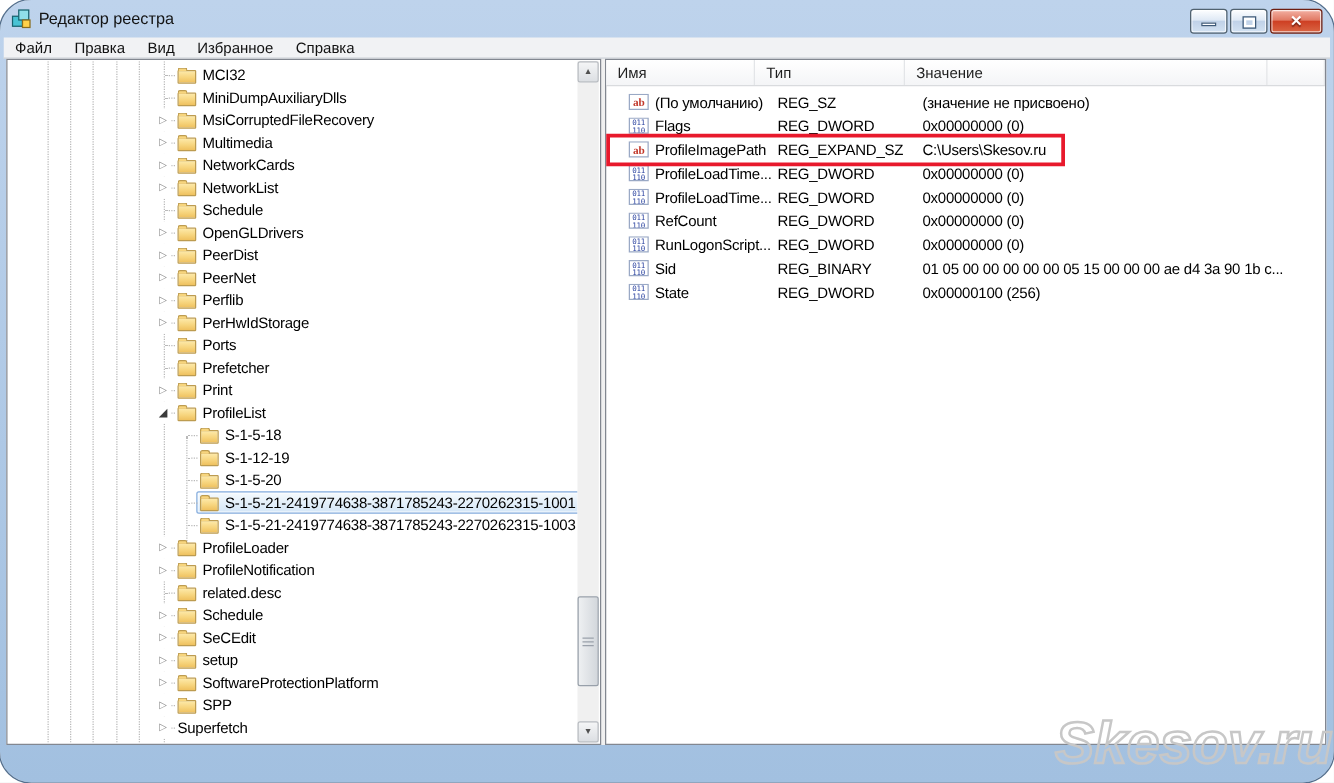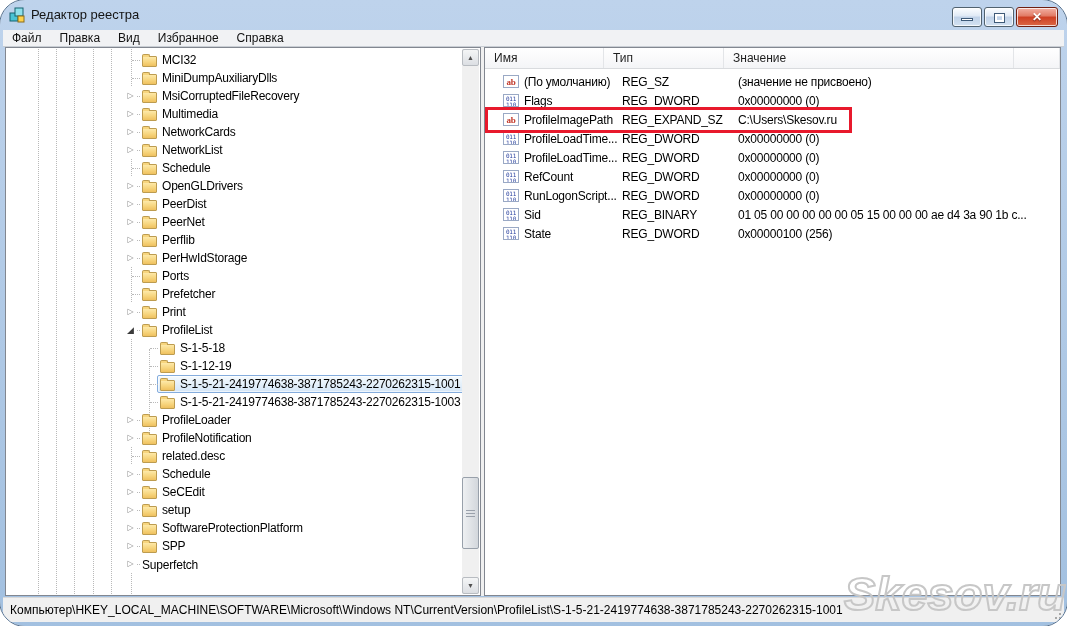--- a/index.html
+++ b/index.html
@@ -216,20 +216,24 @@
               <span class="t-label">ProfileList</span>
             </span></div>
           <div class="t-row lvl1"><span class="t-body">
               <span class="folder"></span>
               <span class="t-label">S-1-5-18</span>
             </span></div>
           <div class="t-row lvl1"><span class="t-body">
               <span class="folder"></span>
               <span class="t-label">S-1-12-19</span>
             </span></div>
+          <div class="t-row lvl1"><span class="t-body">
+              <span class="folder"></span>
+              <span class="t-label">S-1-5-20</span>
+            </span></div>
           <div class="t-row lvl1"><span class="t-body sel">
               <span class="folder"></span>
               <span class="t-label">S-1-5-21-2419774638-3871785243-2270262315-1001</span>
             </span></div>
           <div class="t-row lvl1"><span class="t-body">
               <span class="folder"></span>
               <span class="t-label">S-1-5-21-2419774638-3871785243-2270262315-1003</span>
             </span></div>
           <div class="t-row"><span class="t-arrow">▷</span><span class="t-body">
               <span class="folder"></span>
@@ -375,23 +379,15 @@
               <span>State</span>
             </div>
             <div class="v-cell v-type">REG_DWORD</div>
             <div class="v-cell v-val">0x00000100 (256)</div>
           </div>
         </div>
       <div class="red-box"></div>
     </div>
   </div>
 
-  <div class="statusbar">
-    <div class="status-text">Компьютер\HKEY_LOCAL_MACHINE\SOFTWARE\Microsoft\Windows NT\CurrentVersion\ProfileList\S-1-5-21-2419774638-3871785243-2270262315-1001</div>
-    <div class="grip">
-        <i></i>
-        <i></i>
-        <i></i>
-      </div>
-  </div>
 
   <div class="watermark">Skesov.ru</div>
 </div>
 
 </body></html>

